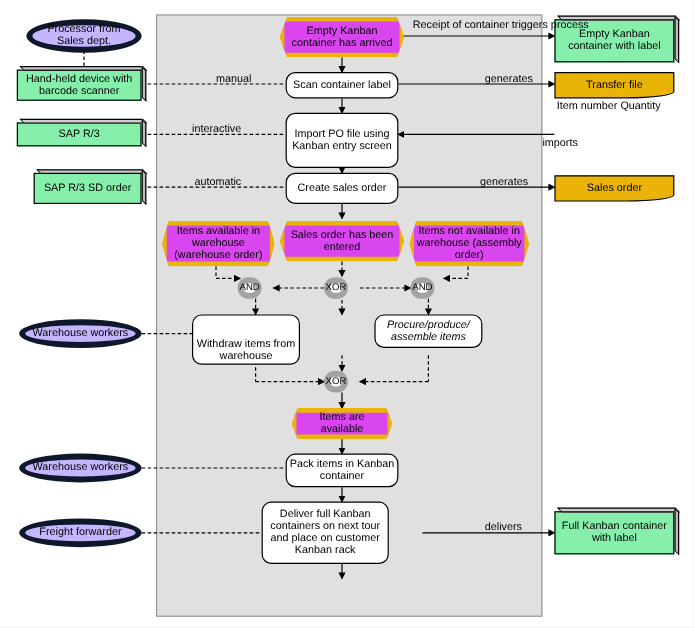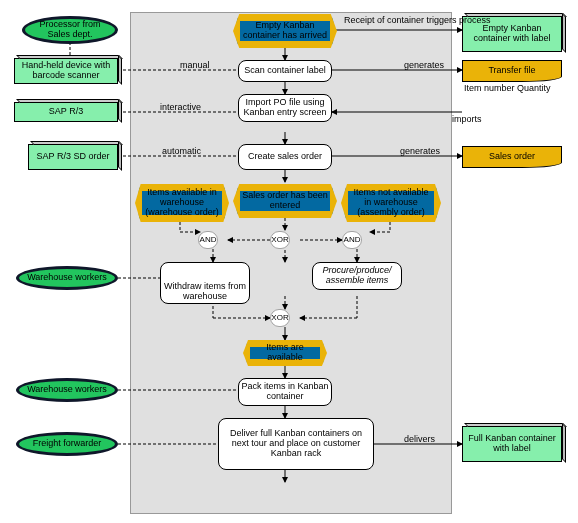--- a/index.html
+++ b/index.html
@@ -27,33 +27,33 @@
     position: absolute;
     text-align: center;
     line-height: 1.1;
     display: flex;
     align-items: center;
     justify-content: center;
     box-sizing: border-box;
     padding: 1px 2px;
   }
   .hexagon {
-    background: #0369a1;
-    border: 7px solid #eab308;
+    background: #d946ef;
+    border: 4px solid #eab308;
     border-radius: 2px;
     clip-path: polygon(6% 0, 94% 0, 100% 50%, 94% 100%, 6% 100%, 0 50%);
   }
   .roundrect {
     background: #fff;
     border: 1px solid #000;
     border-radius: 8px;
   }
   .ellipse {
-    background: #22c55e;
-    border: 3px solid #0f172a;
+    background: #c4b5fd;
+    border: 5px solid #0f172a;
     border-radius: 50%;
   }
   .rect3d {
     background: #86efac;
     border: 1px solid #000;
   }
   .rect3d::before {
     content:"";
     position:absolute;
     top:-4px; left:3px; right:-4px; height:4px;
@@ -69,21 +69,21 @@
     transform: skewY(45deg);
     box-sizing:border-box;
   }
   .doc {
     background:#eab308;
     border:1px solid #000;
     border-radius: 0 0 40% 0 / 0 0 25% 0;
   }
   .gate {
     background:#fff;
-    border:1px solid #a3a3a3;
+    border:5px solid #a3a3a3;
     width:20px; height:18px;
     border-radius:9px;
     font-size:8px;
     display:flex;align-items:center;justify-content:center;
   }
   .edgelabel {
     position:absolute;
     font-size:9px;
     white-space:nowrap;
   }
@@ -166,36 +166,36 @@
   <div class="node hexagon" style="left:341px; top:184px; width:100px; height:38px;">
       <span>Items not available in warehouse (assembly order)</span>
     </div>
   <div class="node hexagon" style="left:243px; top:340px; width:84px; height:26px;">
       <span>Items are available</span>
     </div>
 
   <div class="node roundrect" style="left:238px; top:60px; width:94px; height:22px;">
       <span>Scan container label</span>
     </div>
-  <div class="node roundrect" style="left:238px; top:94px; width:94px; height:28px;">
+  <div class="node roundrect" style="left:238px; top:94px; width:94px; height:46px;">
       <span>Import PO file using Kanban entry screen</span>
     </div>
   <div class="node roundrect" style="left:238px; top:144px; width:94px; height:26px;">
       <span>Create sales order</span>
     </div>
   <div class="node roundrect" style="left:160px; top:262px; width:90px; height:42px;align-items:flex-end;">
       <span>Withdraw items from warehouse</span>
     </div>
   <div class="node roundrect" style="left:312px; top:262px; width:90px; height:28px;font-style:italic;">
       <span>Procure/produce/ assemble items</span>
     </div>
   <div class="node roundrect" style="left:238px; top:378px; width:94px; height:28px;">
       <span>Pack items in Kanban container</span>
     </div>
-  <div class="node roundrect" style="left:218px; top:418px; width:156px; height:52px;">
+  <div class="node roundrect" style="left:218px; top:418px; width:106px; height:52px;">
       <span>Deliver full Kanban containers on next tour and place on customer Kanban rack</span>
     </div>
 
   <div class="node gate" style="left:198px; top:231px;">
       <span>AND</span>
     </div>
   <div class="node gate" style="left:270px; top:231px;">
       <span>XOR</span>
     </div>
   <div class="node gate" style="left:342px; top:231px;">

